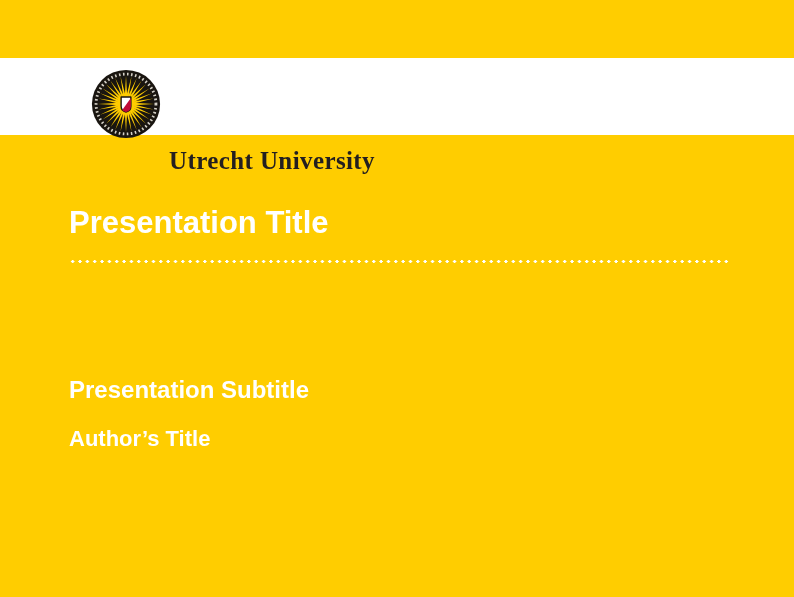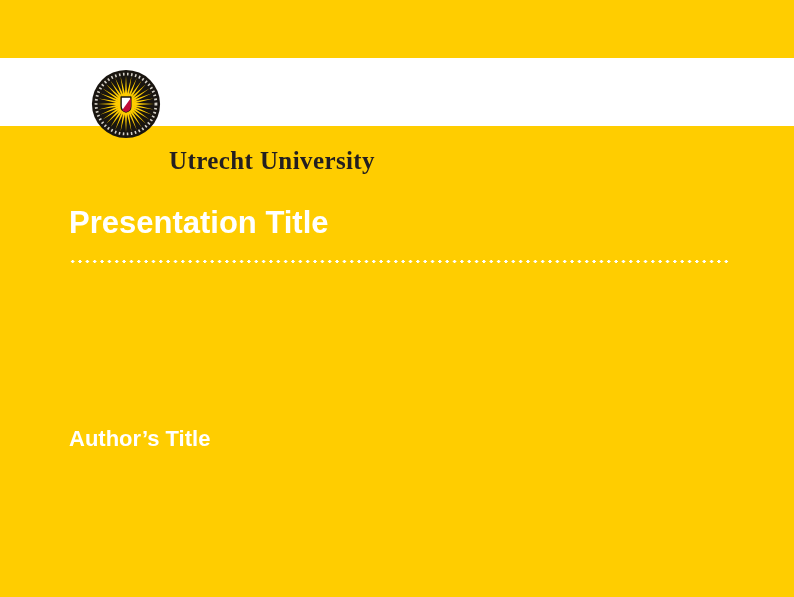--- a/index.html
+++ b/index.html
@@ -16,21 +16,21 @@
     width:794px;height:597px;overflow:hidden;
     font-family:"Liberation Sans","DejaVu Sans",sans-serif;
     background:var(--brand-yellow);
   }
   .slide{
     position:relative;width:794px;height:597px;
     background:var(--brand-yellow);
   }
   
   .logo-band{
-    position:absolute;left:0;top:58px;width:794px;height:68px;
+    position:absolute;left:0;top:58px;width:794px;height:77px;
     background:var(--band-white);
   }
   .seal{
     position:absolute;left:91px;top:-4px;
     width:70px;height:70px;
     top:11px;
   }
   .wordmark{
     position:absolute;left:169px;top:88px;
     font-family:"Liberation Serif","DejaVu Serif",serif;
@@ -110,16 +110,17 @@
         <path d="M 5.3,-6.4 V 2.4 Q 5.3,7.4 0,8.7 Q -2.6,8.05 -4.1,6.6 Z" fill="var(--seal-red,#C00A35)"></path>
       </g>
     </svg>
     <span class="wordmark">Utrecht University</span>
   </header>
 
   <h1 class="title">Presentation Title</h1>
 
   <div class="dotted-rule"></div>
 
+  <h2 class="subtitle">Presentation Subtitle</h2>
 
   <div class="author">Author’s Title</div>
 
 </div>
 
 </body></html>

